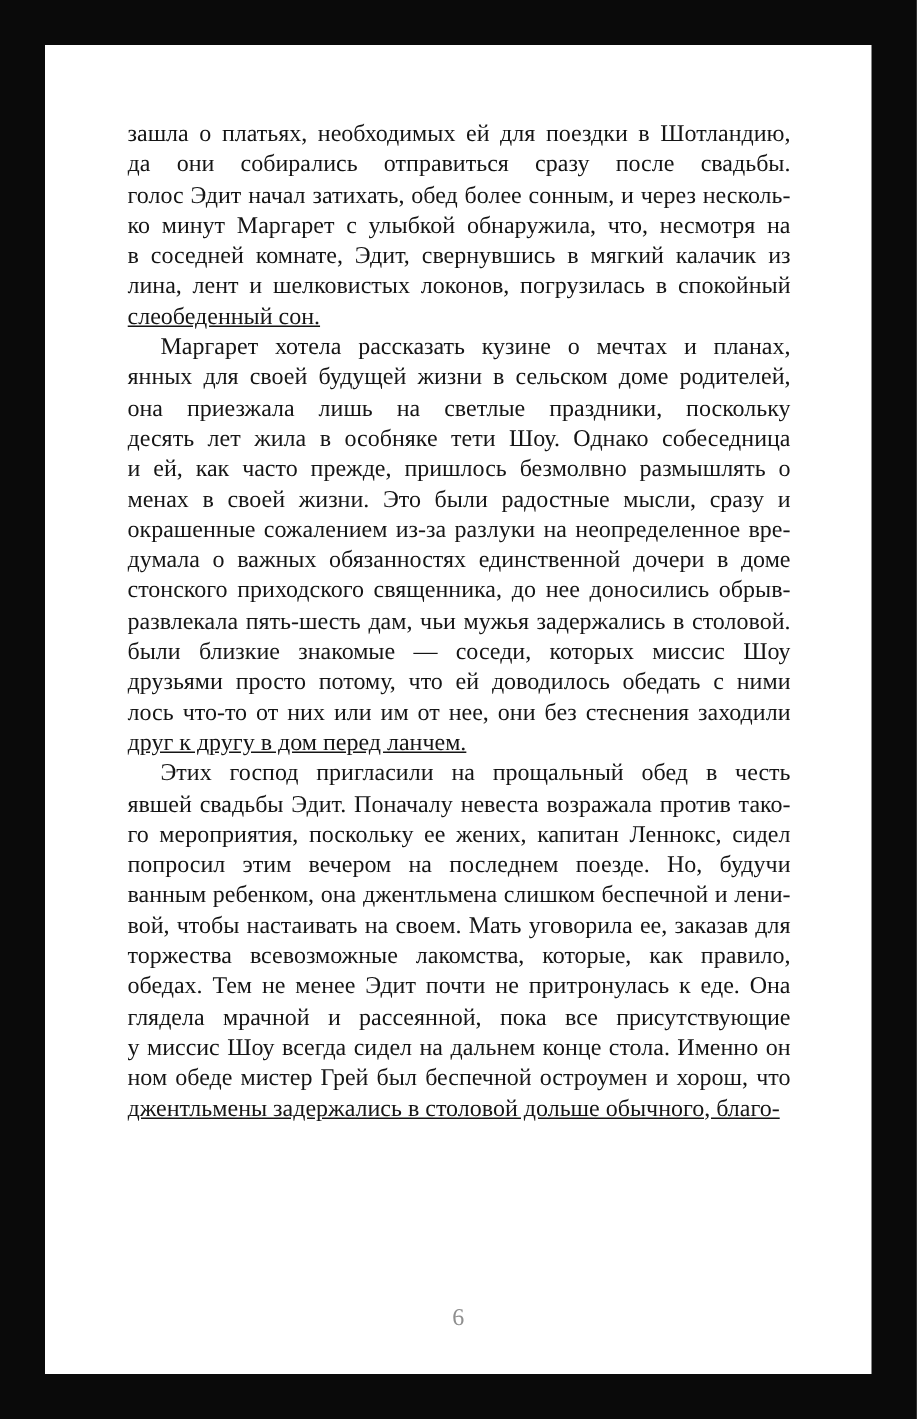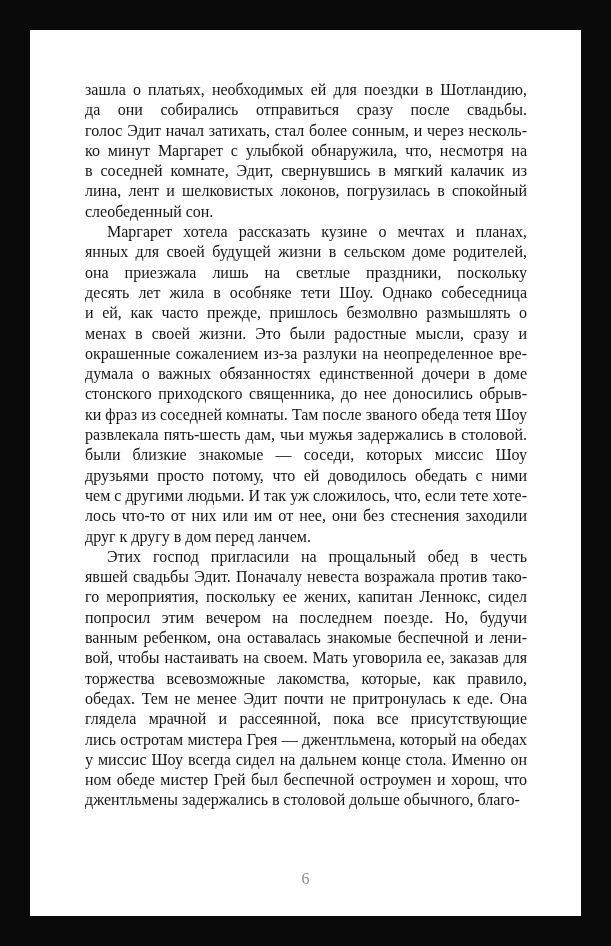--- a/index.html
+++ b/index.html
@@ -35,20 +35,21 @@
     line-height: 20.3px;
   }
   .line {
     text-align: justify;
     text-align-last: justify;
     height: 20.3px;
     overflow: hidden;
   }
   .line.last {
     text-align-last: left;
+    text-decoration: underline;
   }
   .line.indent {
     text-indent: 22px;
   }
   .page-footer {
     position: absolute;
     left: 0;
     right: 0;
     bottom: 28px;
     text-align: center;
@@ -61,55 +62,52 @@
 </style>
 </head>
 <body>
 
 <div class="book-frame">
   <div class="book-page">
     <div class="text-column">
         <div class="paragraph">
           <div class="line">зашла о платьях, необходимых ей для поездки в Шотландию, ку-</div>
           <div class="line">да они собирались отправиться сразу после свадьбы. Постепенно</div>
-          <div class="line">голос Эдит начал затихать, стал более сонным, и через несколь-</div>
+          <div class="line">голос Эдит начал затихать, обед более сонным, и через несколь-</div>
           <div class="line">ко минут Маргарет с улыбкой обнаружила, что, несмотря на шум</div>
           <div class="line">в соседней комнате, Эдит, свернувшись в мягкий калачик из мус-</div>
           <div class="line">лина, лент и шелковистых локонов, погрузилась в спокойный по-</div>
           <div class="line last">слеобеденный сон.</div>
         </div>
         <div class="paragraph">
           <div class="line indent">Маргарет хотела рассказать кузине о мечтах и планах, взлеле-</div>
           <div class="line">янных для своей будущей жизни в сельском доме родителей, куда</div>
           <div class="line">она приезжала лишь на светлые праздники, поскольку последние</div>
           <div class="line">десять лет жила в особняке тети Шоу. Однако собеседница уснула,</div>
           <div class="line">и ей, как часто прежде, пришлось безмолвно размышлять о пере-</div>
           <div class="line">менах в своей жизни. Это были радостные мысли, сразу и слегка</div>
           <div class="line">окрашенные сожалением из-за разлуки на неопределенное вре-</div>
           <div class="line">думала о важных обязанностях единственной дочери в доме хел-</div>
           <div class="line">стонского приходского священника, до нее доносились обрыв-</div>
-          <div class="line">ки фраз из соседней комнаты. Там после званого обеда тетя Шоу</div>
           <div class="line">развлекала пять-шесть дам, чьи мужья задержались в столовой. То</div>
           <div class="line">были близкие знакомые — соседи, которых миссис Шоу называла</div>
           <div class="line">друзьями просто потому, что ей доводилось обедать с ними чаще,</div>
-          <div class="line">чем с другими людьми. И так уж сложилось, что, если тете хоте-</div>
           <div class="line">лось что-то от них или им от нее, они без стеснения заходили</div>
           <div class="line last">друг к другу в дом перед ланчем.</div>
         </div>
         <div class="paragraph">
           <div class="line indent">Этих господ пригласили на прощальный обед в честь предсто-</div>
           <div class="line">явшей свадьбы Эдит. Поначалу невеста возражала против тако-</div>
           <div class="line">го мероприятия, поскольку ее жених, капитан Леннокс, сидел</div>
           <div class="line">попросил этим вечером на последнем поезде. Но, будучи избало-</div>
-          <div class="line">ванным ребенком, она оставалась знакомые беспечной и лени-</div>
+          <div class="line">ванным ребенком, она джентльмена слишком беспечной и лени-</div>
           <div class="line">вой, чтобы настаивать на своем. Мать уговорила ее, заказав для</div>
           <div class="line">торжества всевозможные лакомства, которые, как правило, всегда</div>
           <div class="line">обедах. Тем не менее Эдит почти не притронулась к еде. Она вы-</div>
           <div class="line">глядела мрачной и рассеянной, пока все присутствующие радова-</div>
-          <div class="line">лись остротам мистера Грея — джентльмена, который на обедах</div>
           <div class="line">у миссис Шоу всегда сидел на дальнем конце стола. Именно он</div>
           <div class="line">ном обеде мистер Грей был беспечной остроумен и хорош, что</div>
           <div class="line last">джентльмены задержались в столовой дольше обычного, благо-</div>
         </div>
       </div>
     <div class="page-footer">
       <span class="page-number">6</span>
     </div>
   </div>
 </div>

